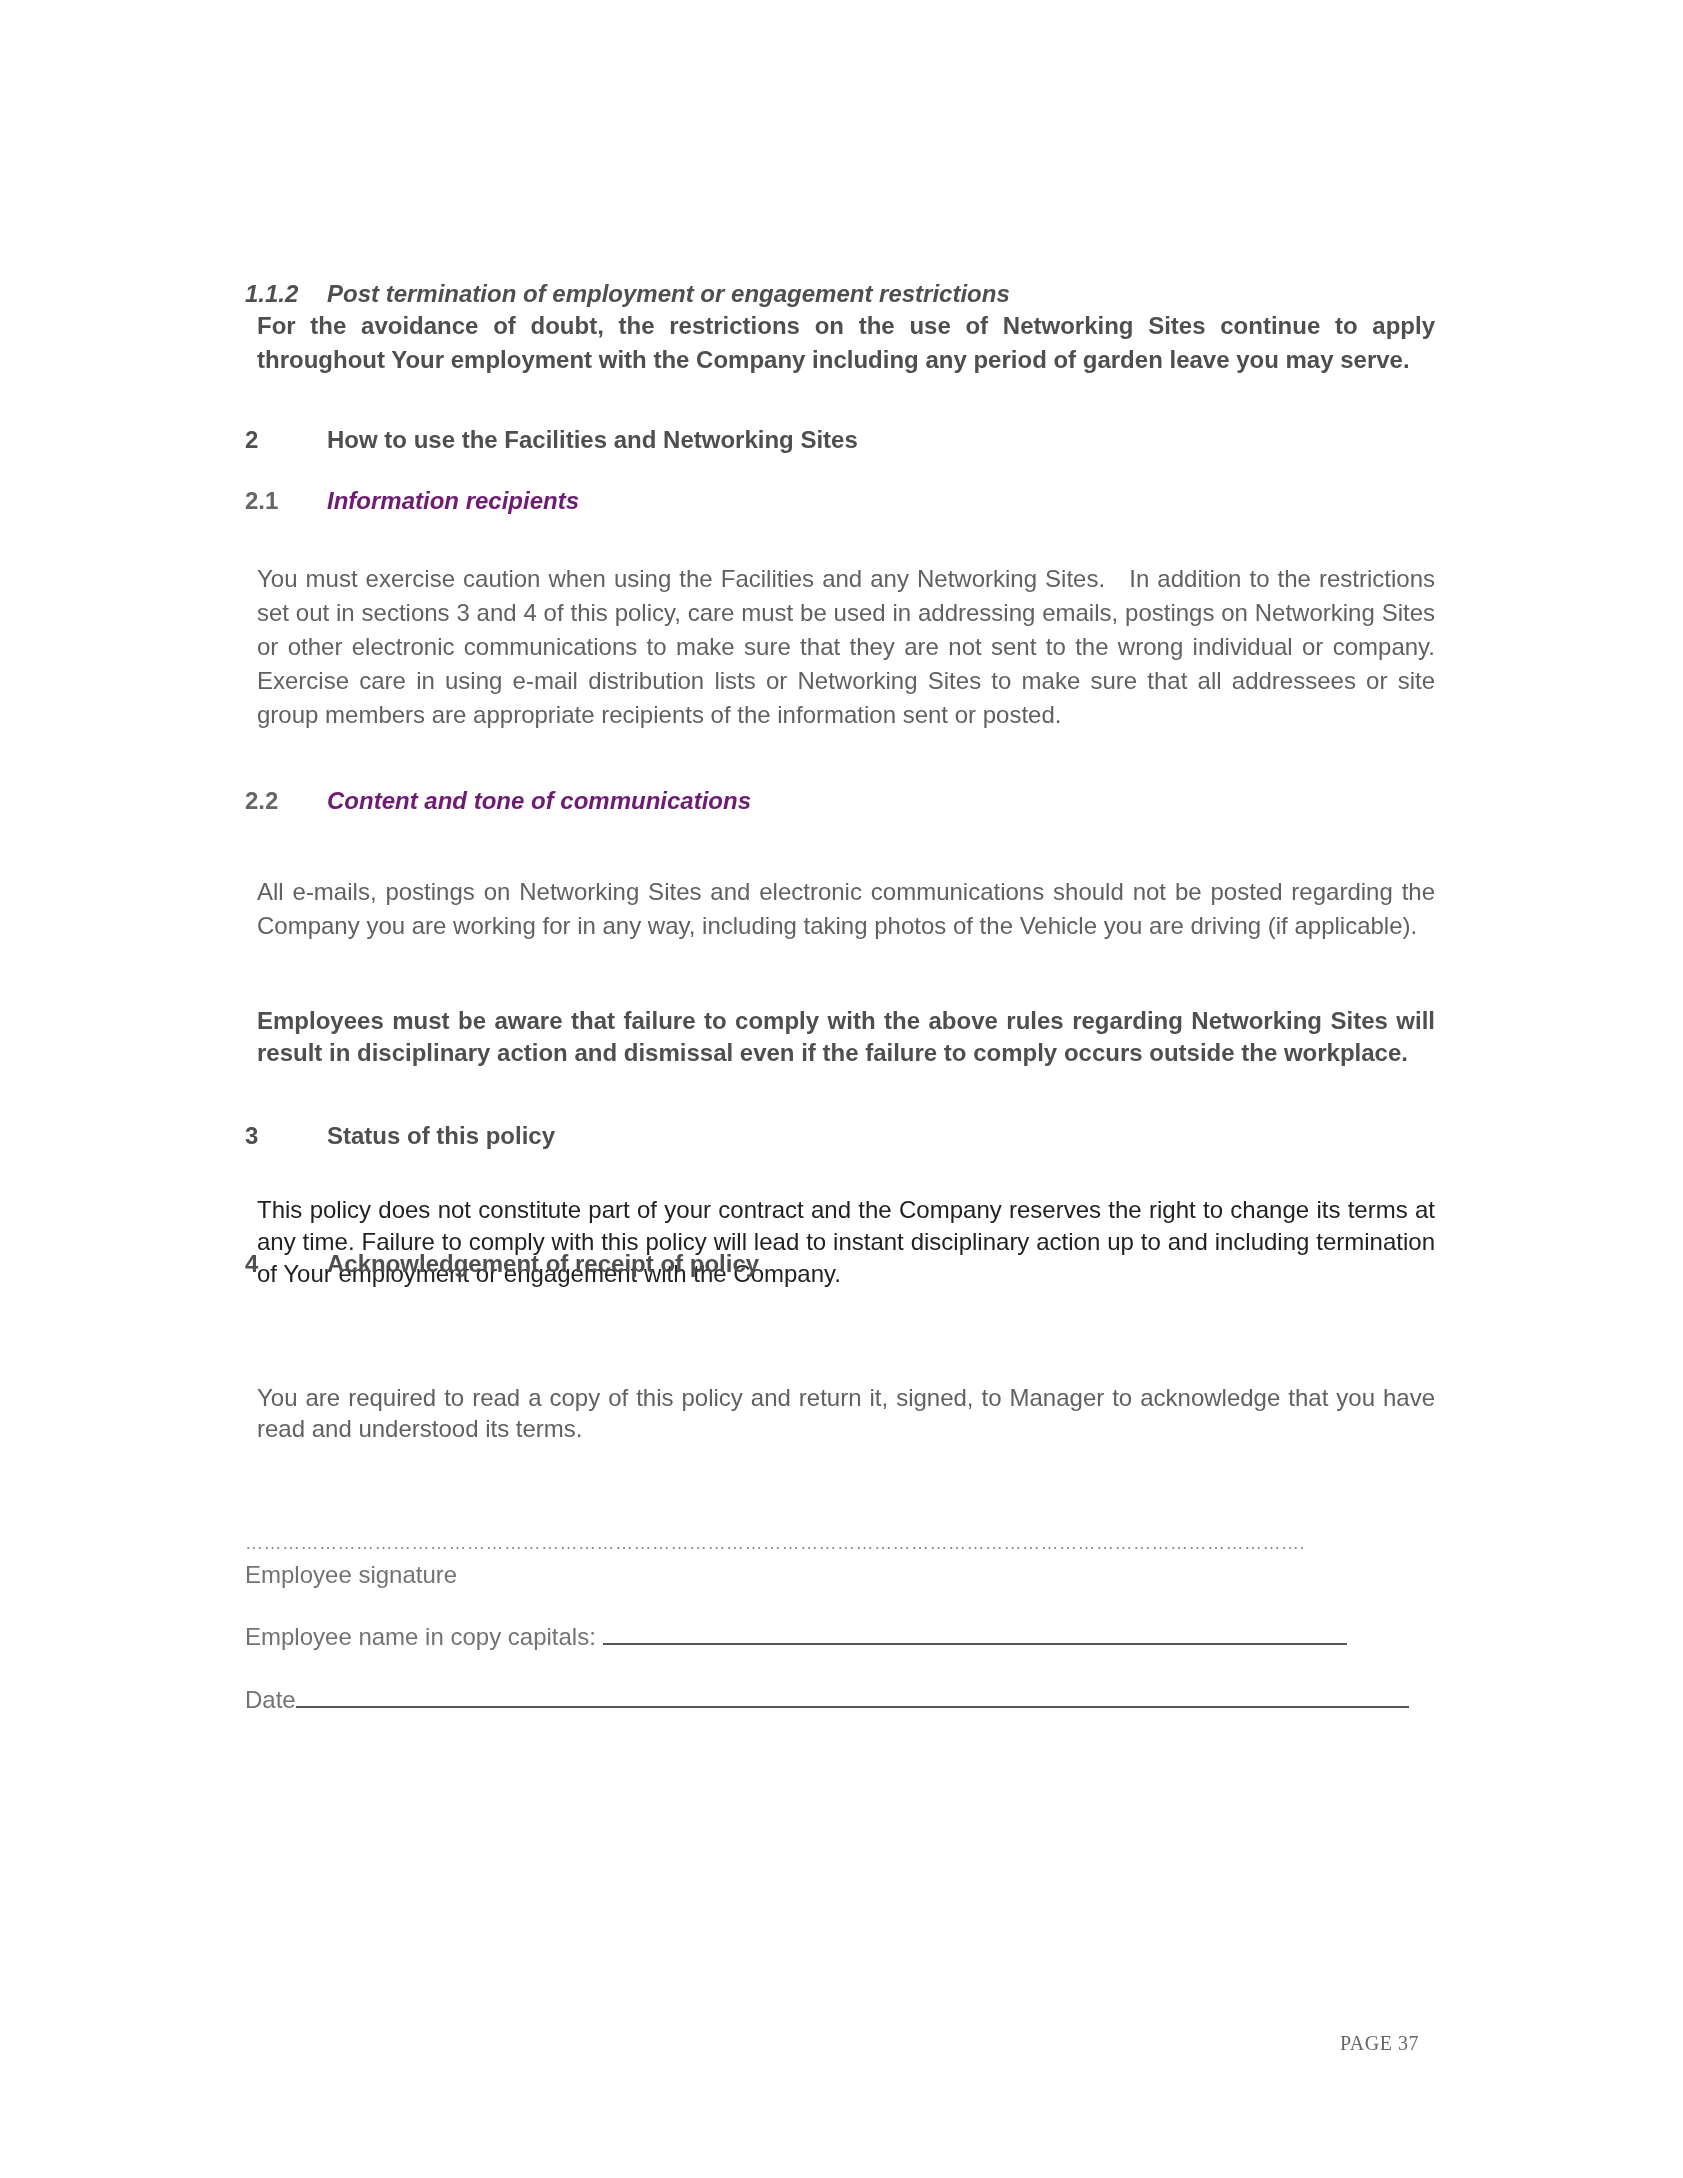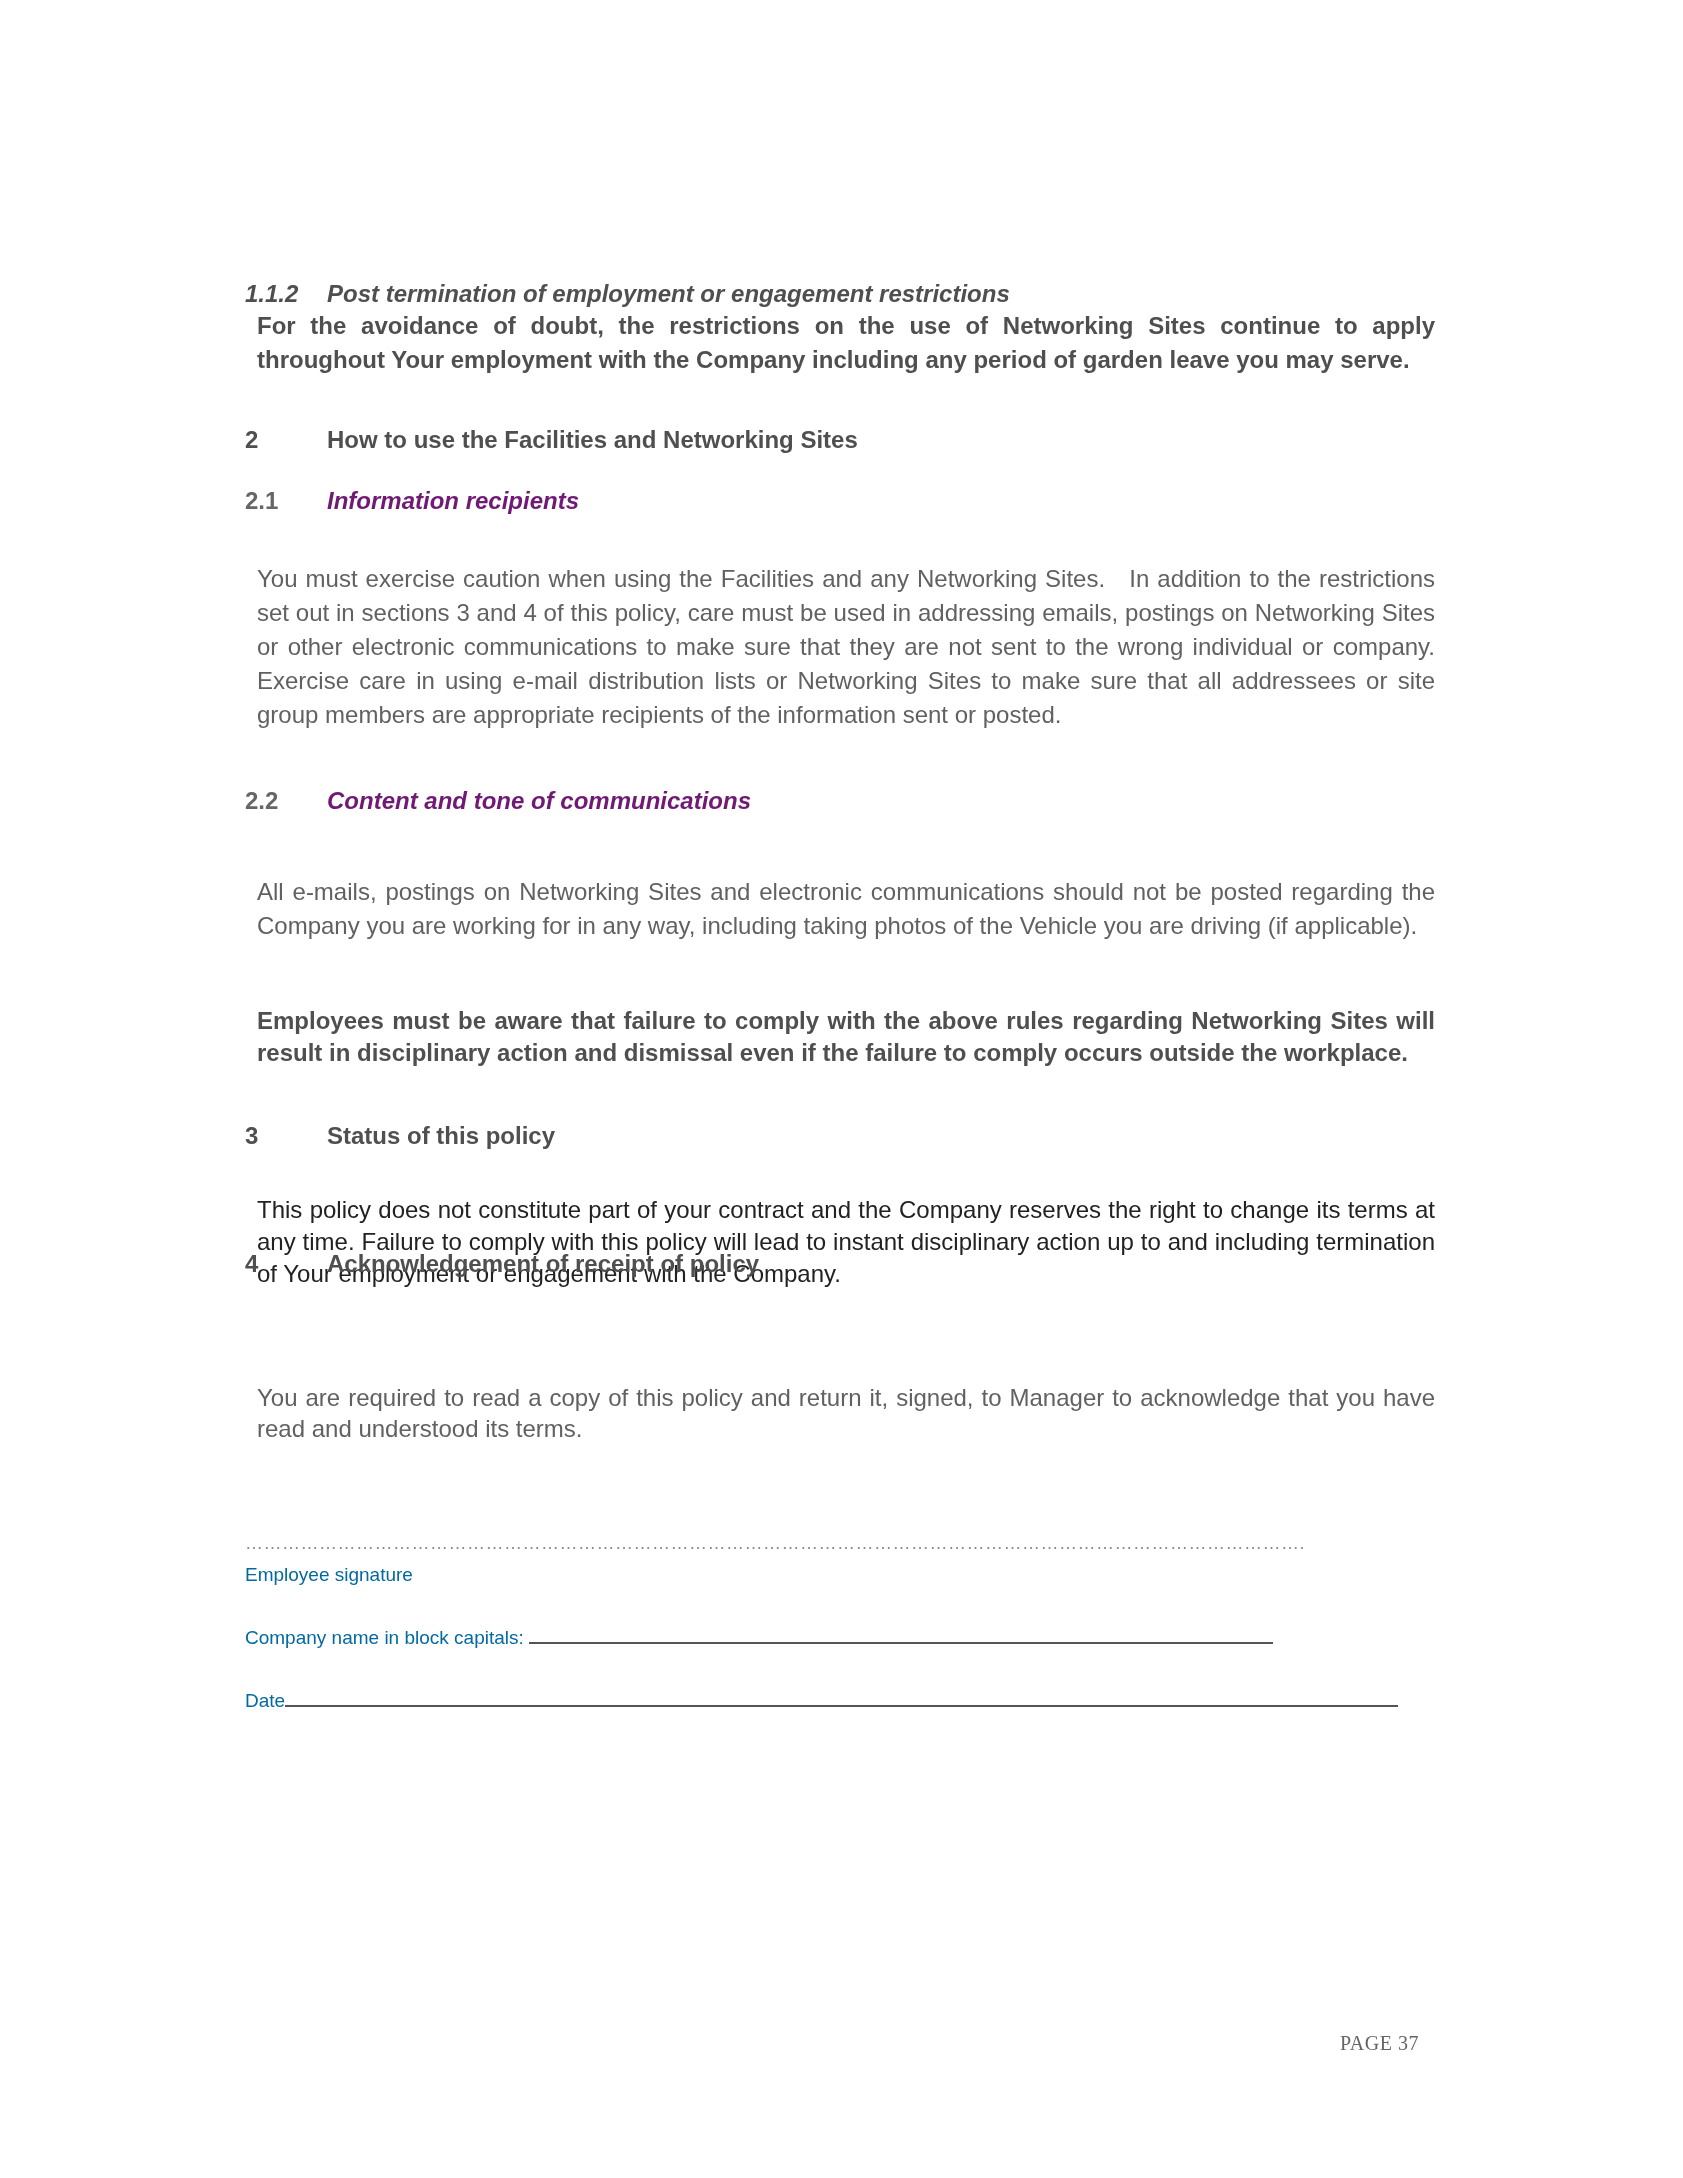--- a/index.html
+++ b/index.html
@@ -11,21 +11,21 @@
   .dark { color: #222222; }
   .bold { font-weight: bold; color: #4f4f4f; }
   .h { font-size: 24px; line-height: 34px; margin: 0; white-space: nowrap; }
   .h .num { display: inline-block; width: 82px; }
   .h.main { font-weight: bold; color: #4f4f4f; }
   .h.italic-bold .title { font-style: italic; font-weight: bold; color: #701a75; }
   .h.italic-bold .num { font-weight: bold; color: #666; }
   .h.ib-all { font-style: italic; font-weight: bold; color: #4f4f4f; }
   .h.ib-all .num { font-weight: bold; }
   .dots { font-size: 18px; letter-spacing: 0.5px; color: #8a8a8a; white-space: nowrap; overflow: hidden; width: 1158px; }
-  .field { font-size: 19px; line-height: 34px; color: #0369a1; white-space: nowrap; }
+  .field { font-size: 24px; line-height: 34px; color: #737373; white-space: nowrap; }
   .line { display: inline-block; border-bottom: 2px solid #555; vertical-align: baseline; height: 22px; }
   .footer { position: absolute; left: 1340px; top: 2032px; font-family: "Liberation Serif", serif;
             font-size: 20px; color: #666; letter-spacing: 0.5px; }
 </style>
 </head>
 <body>
 
 <div class="abs h ib-all" style="top:235px;margin-top:42px;">
   <span class="num">1.1.2</span><span class="title">Post termination of employment or engagement restrictions</span>
 </div>
@@ -53,21 +53,21 @@
 
 <div class="abs h main" style="top:1247px;">
   <span class="num">4</span><span class="title">Acknowledgement of receipt of policy</span>
 </div>
 <p class="abs p light" style="top:1370px; line-height:31px;">You are required to read a copy of this policy and return it, signed, to Manager to acknowledge that you have read and understood its terms.</p>
 
 <div class="abs dots" style="top:1533px;">……………………………………………………………………………………………………………………………………………………….</div>
 <div class="abs field" style="top:1558px;">Employee signature</div>
 
 <div class="abs field" style="top:1620px;">
-  <span>Company name in block capitals: </span><span class="line" style="width:744px;"></span>
+  <span>Employee name in copy capitals: </span><span class="line" style="width:744px;"></span>
 </div>
 
 <div class="abs field" style="top:1683px;">
   <span>Date</span><span class="line" style="width:1113px;"></span>
 </div>
 
 <div class="footer">PAGE 37</div>
 
 
 </body></html>

